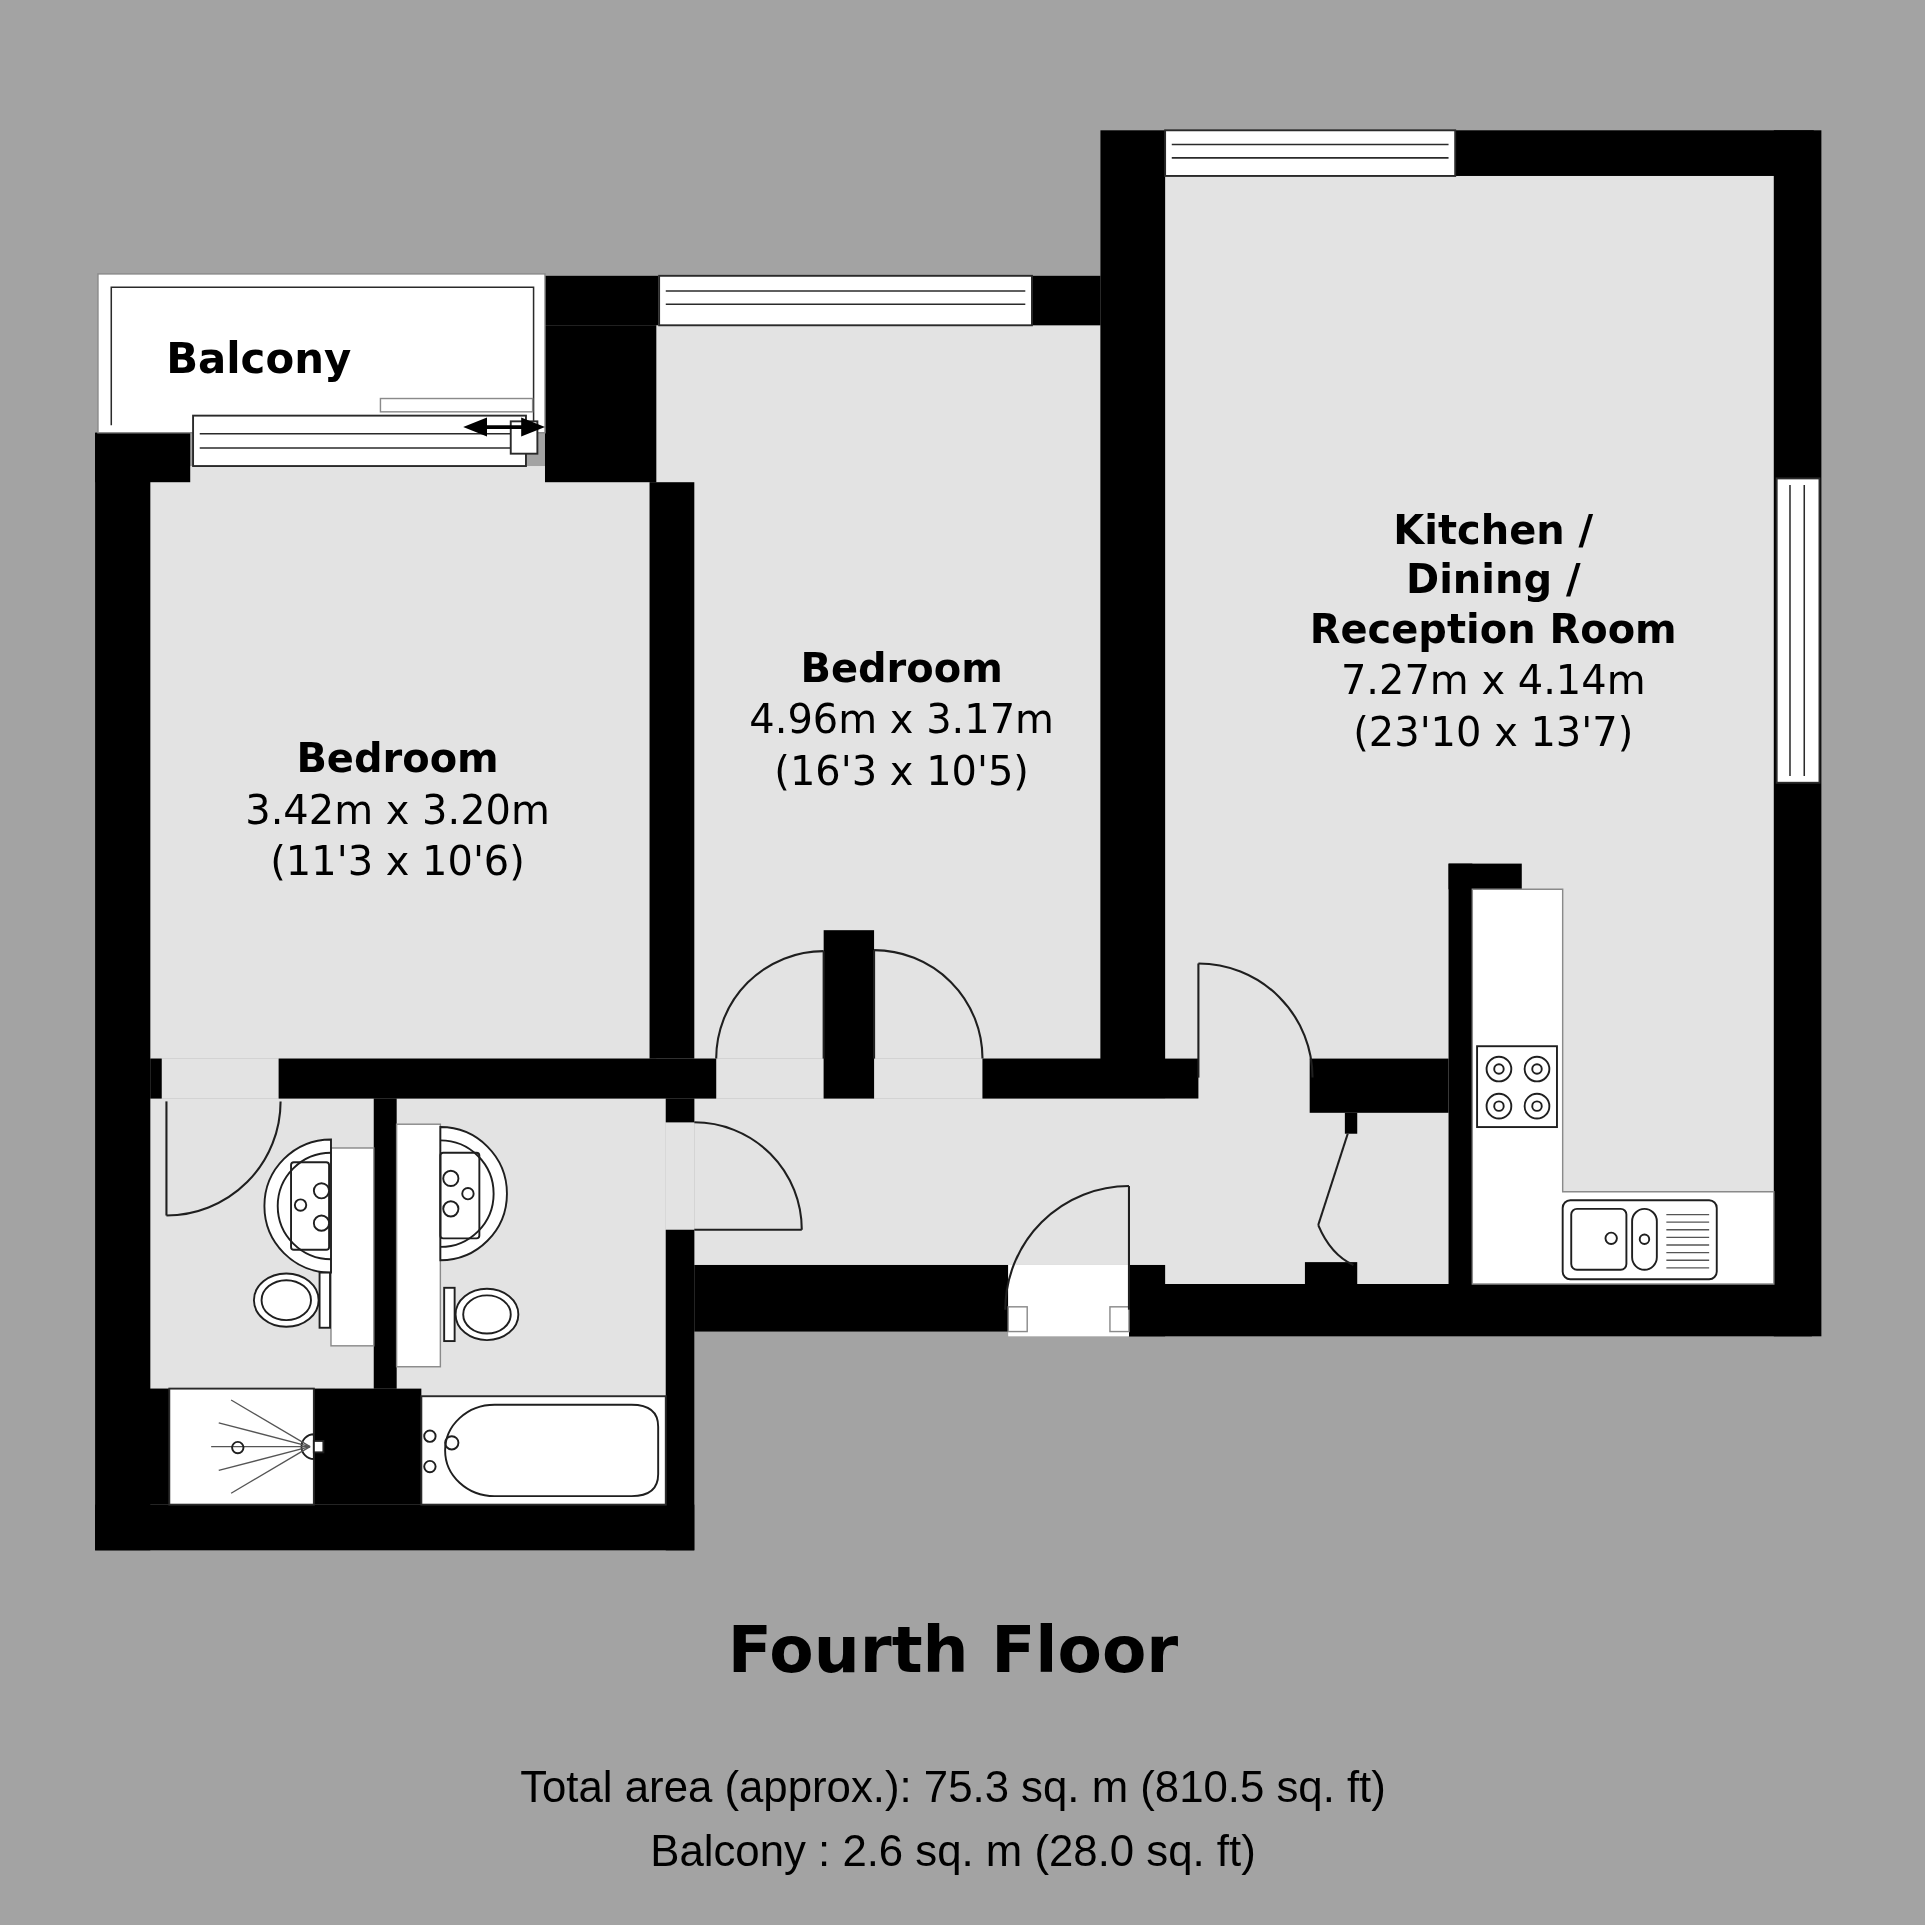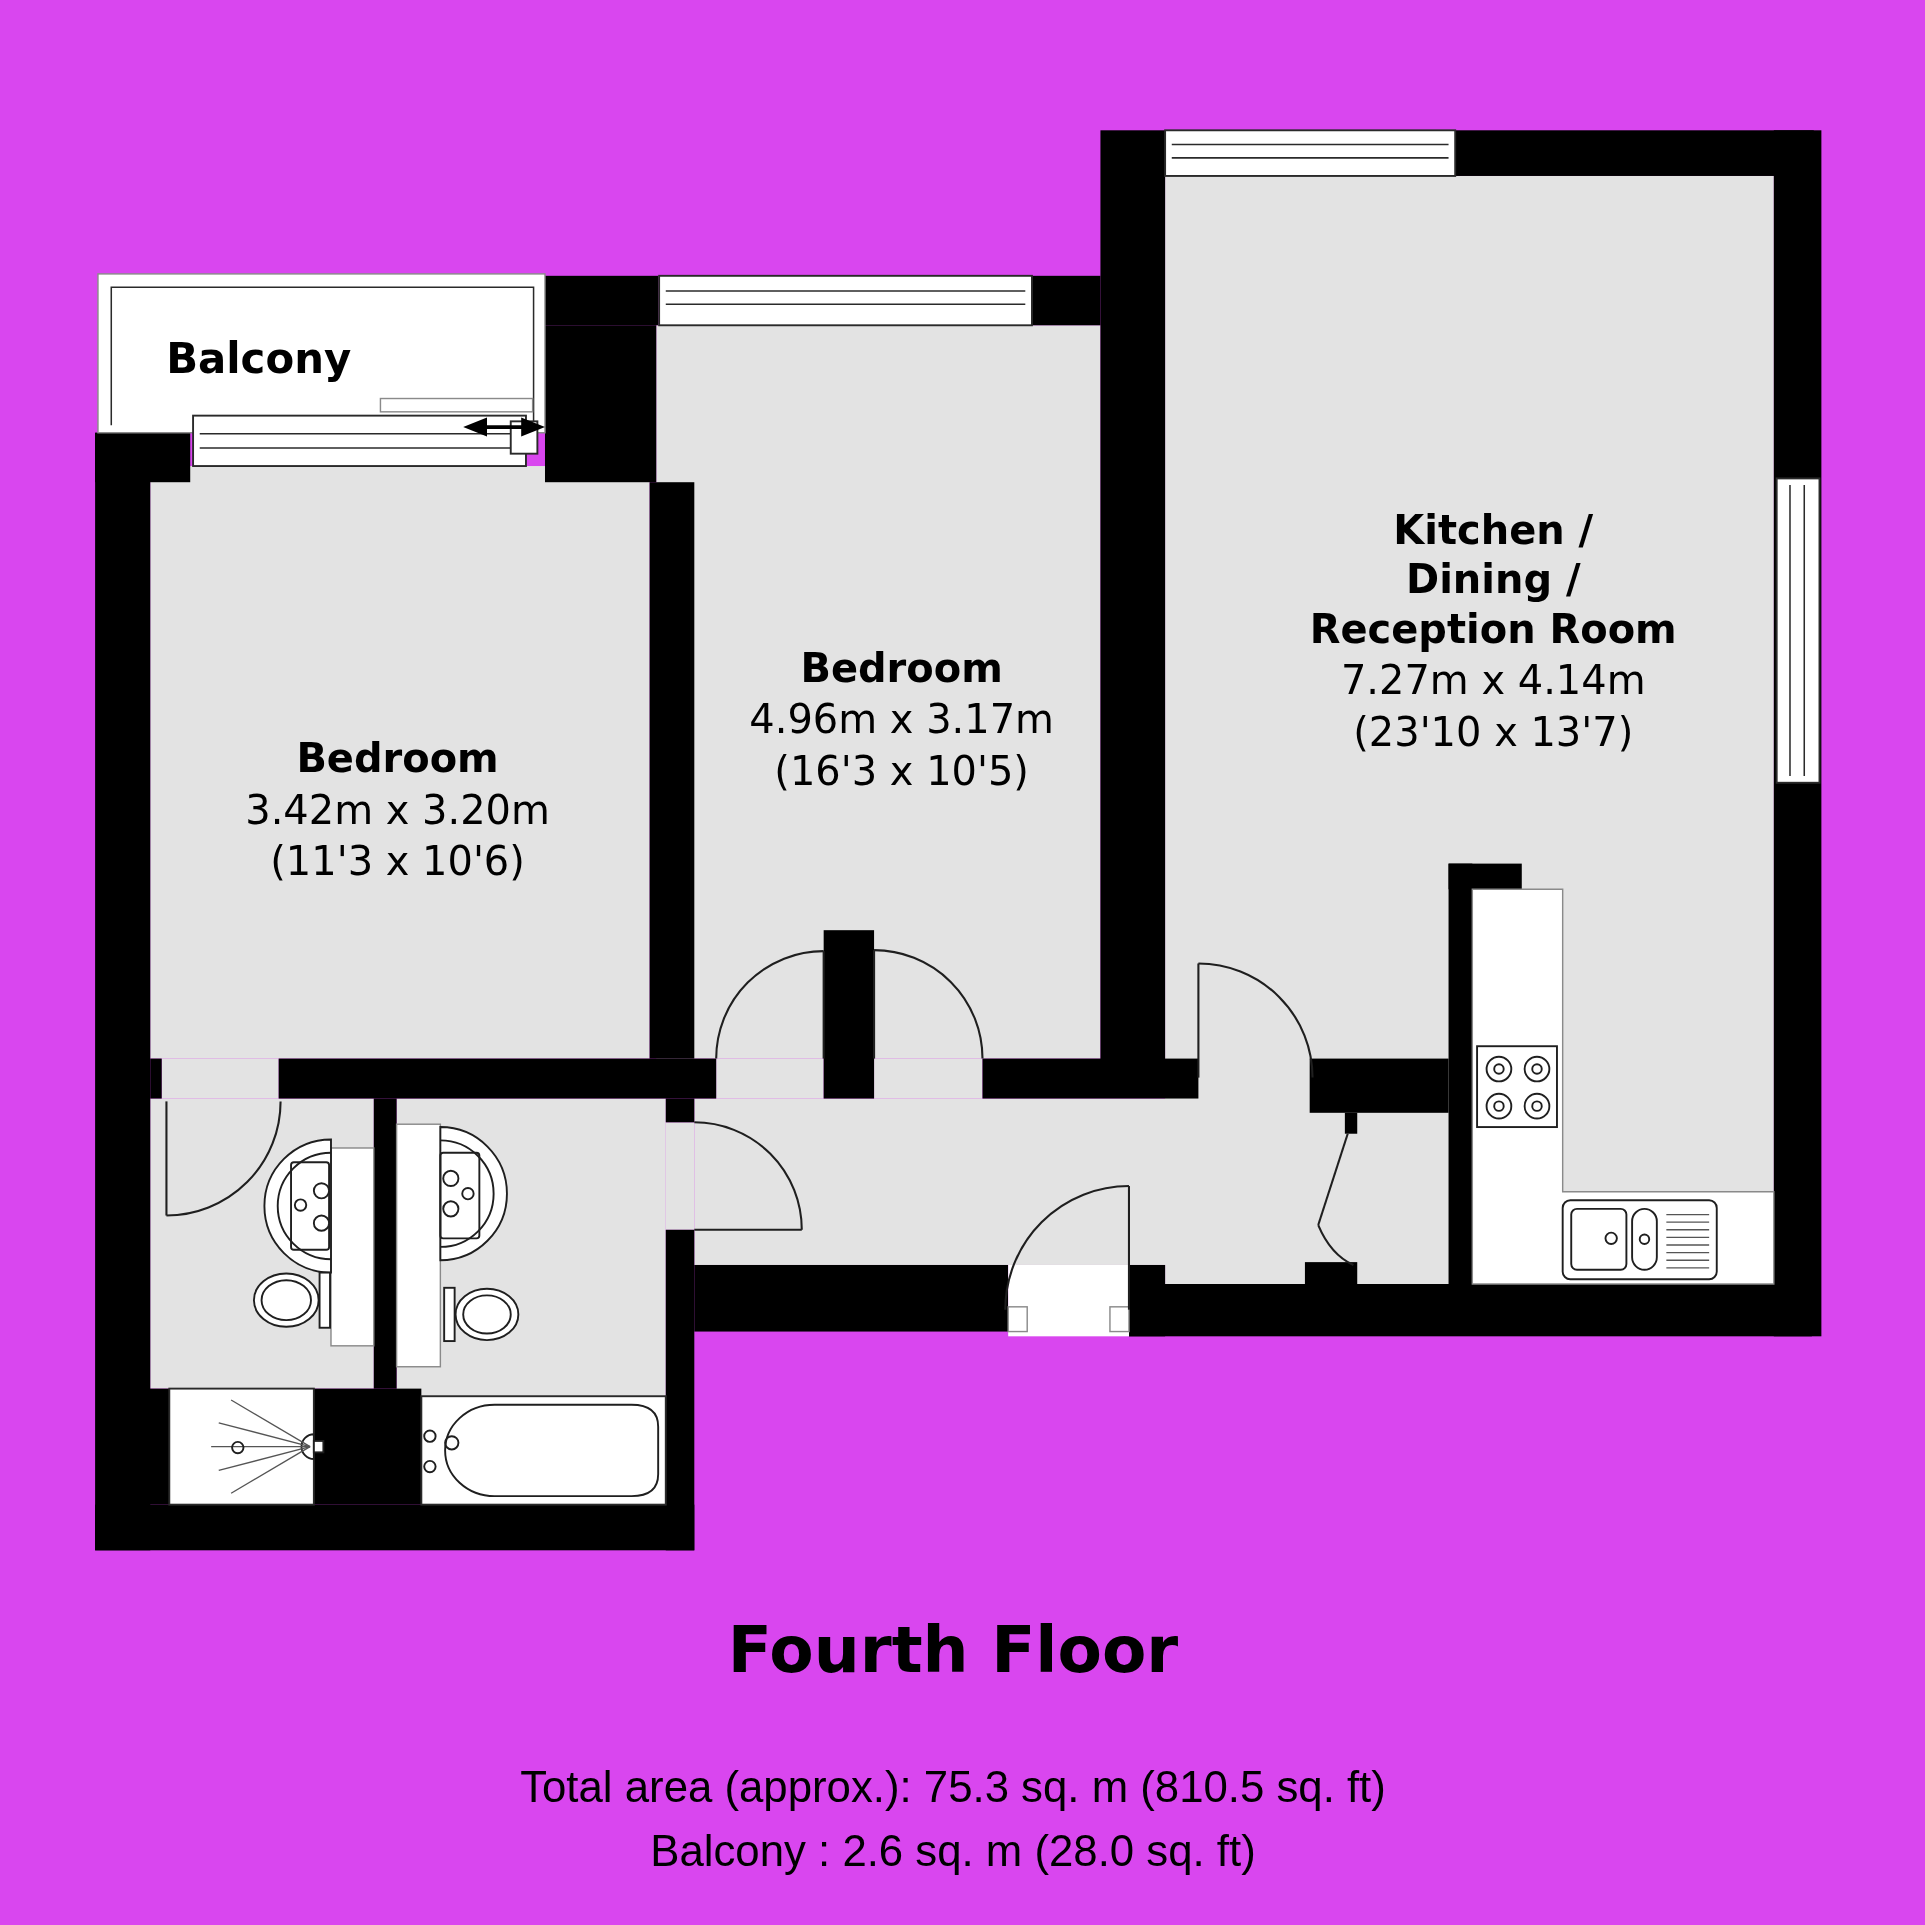--- a/index.html
+++ b/index.html
@@ -1,16 +1,16 @@
 <!DOCTYPE html>
 <html style="font-size:15px"><head>
 <meta charset="utf-8">
 <style>
   html,body{margin:0;padding:0;background:#fff;}
-  .page{position:relative;width:1926px;height:1926px;background:#d946ef;overflow:hidden;
+  .page{position:relative;width:1926px;height:1926px;background:#a3a3a3;overflow:hidden;
         font-family:"DejaVu Sans", sans-serif;}
   svg{position:absolute;left:0;top:0;}
   .wall{fill:#000000;stroke:none;}
   .floor{fill:#e3e3e3;stroke:none;}
   .whitebox{fill:#ffffff;stroke:#2a2a2a;stroke-width:2;}
   .thinbox{fill:#ffffff;stroke:#8a8a8a;stroke-width:1.5;}
   .fixture{fill:#ffffff;stroke:#1f1f1f;stroke-width:2;}
   .fixline{fill:none;stroke:#1f1f1f;stroke-width:2;}
   .spray{fill:none;stroke:#555555;stroke-width:1.4;}
   .door{fill:none;stroke:#1f1f1f;stroke-width:2.2;}

